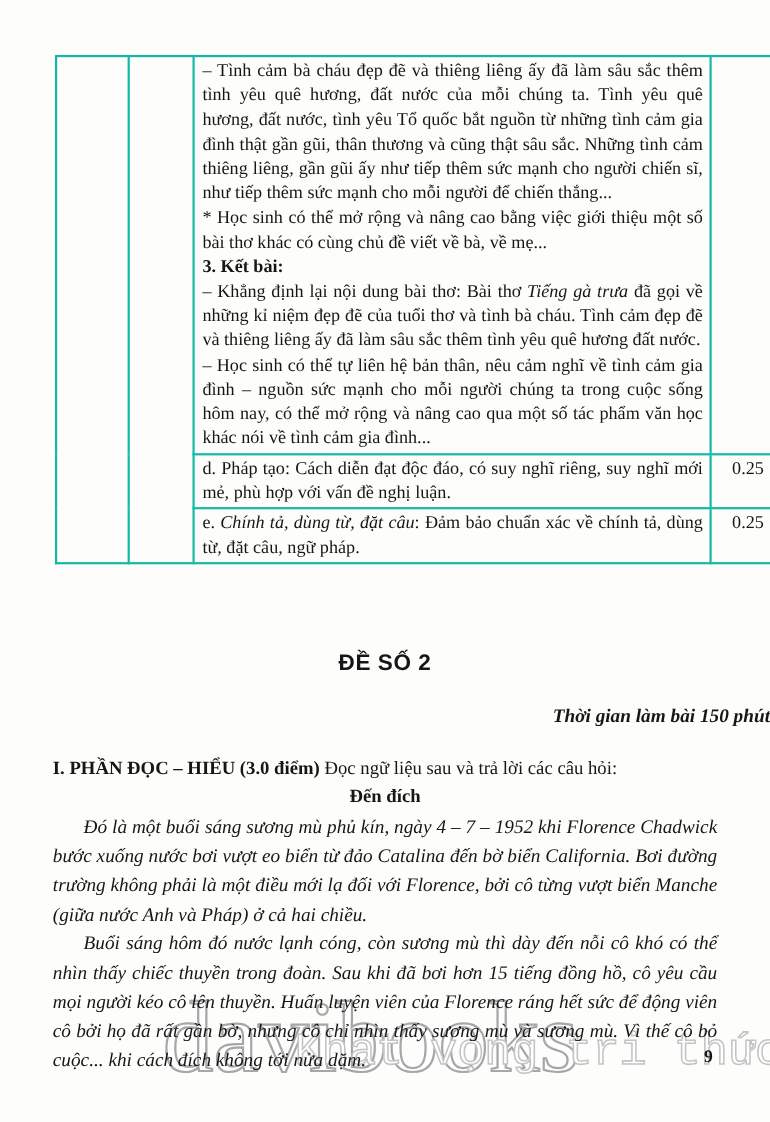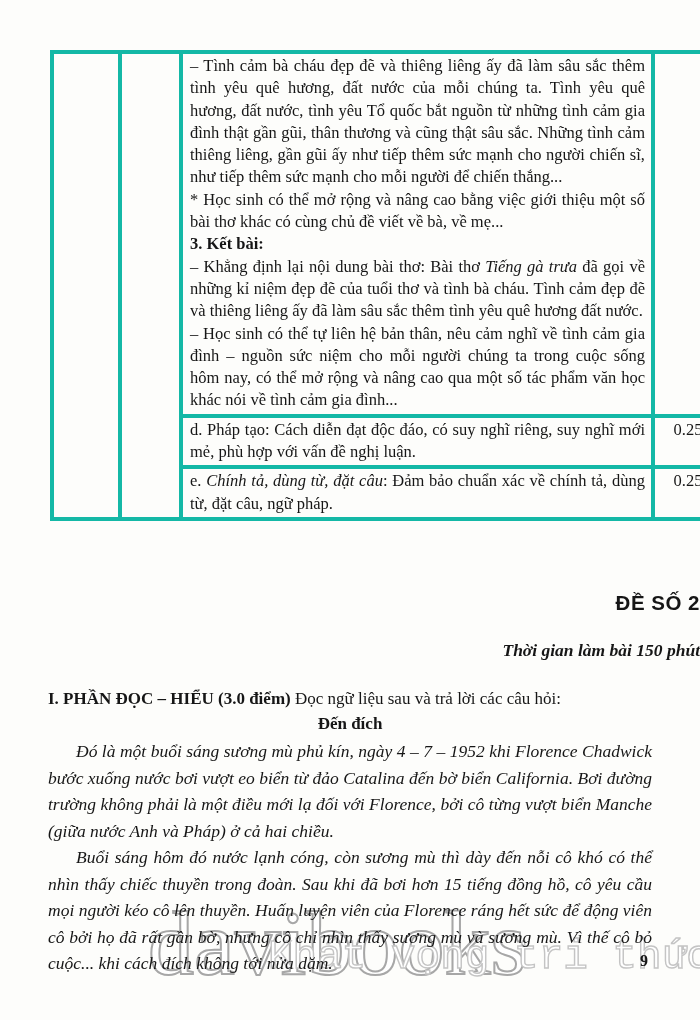--- a/index.html
+++ b/index.html
@@ -17,41 +17,41 @@
   }
   
   table.rubric{
     position:absolute;
     left:50px;top:50px;
     width:602px;
     border-collapse:collapse;
     table-layout:fixed;
   }
   table.rubric td{
-    border:4px solid #14b8a6;
+    border:2px solid #14b8a6;
     vertical-align:top;
     padding:1px 6px 2px 7px;
     font-size:16.5px;
     line-height:22.3px;
   }
   td.c-empty1{width:51px;}
   td.c-empty2{width:44px;}
   td.c-main{width:455px;text-align:justify;}
   td.c-score{width:52px;text-align:center;font-size:16px;}
   td.c-main p{margin:0;padding:0;}
   .bold{font-weight:bold;}
   .ital{font-style:italic;}
   
   .exam{
     position:absolute;
     left:0;top:565px;width:700px;
     padding:0;
   }
   .exam-title{
-    text-align:right;
+    text-align:center;
     font-family:"Liberation Sans","DejaVu Sans",sans-serif;
     font-weight:bold;
     font-size:20.5px;
     letter-spacing:.5px;
     margin:26px 0 0 0;
   }
   .exam-duration{
     text-align:right;
     font-weight:bold;
     font-style:italic;
@@ -119,21 +119,21 @@
     <table class="rubric">
       <tbody>
           <tr>
         <td class="c-empty1" rowspan="3"></td>
         <td class="c-empty2" rowspan="3"></td>
         <td class="c-main">
           <p><span>– Tình cảm bà cháu đẹp đẽ và thiêng liêng ấy đã làm sâu sắc thêm tình yêu quê hương, đất nước của mỗi chúng ta. Tình yêu quê hương, đất nước, tình yêu Tổ quốc bắt nguồn từ những tình cảm gia đình thật gần gũi, thân thương và cũng thật sâu sắc. Những tình cảm thiêng liêng, gần gũi ấy như tiếp thêm sức mạnh cho người chiến sĩ, như tiếp thêm sức mạnh cho mỗi người để chiến thắng...</span></p>
           <p><span>* Học sinh có thể mở rộng và nâng cao bằng việc giới thiệu một số bài thơ khác có cùng chủ đề viết về bà, về mẹ...</span></p>
           <p class="bold"><span>3. Kết bài:</span></p>
           <p><span>– Khẳng định lại nội dung bài thơ: Bài thơ </span><span class="ital">Tiếng gà trưa</span><span> đã gọi về những kỉ niệm đẹp đẽ của tuổi thơ và tình bà cháu. Tình cảm đẹp đẽ và thiêng liêng ấy đã làm sâu sắc thêm tình yêu quê hương đất nước.</span></p>
-          <p><span>– Học sinh có thể tự liên hệ bản thân, nêu cảm nghĩ về tình cảm gia đình – nguồn sức niệm cho mỗi người chúng ta trong cuộc sống hôm nay, có thể mở rộng và nâng cao qua một số tác phẩm văn học khác nói về tình cảm gia đình...</span></p>
+          <p><span>– Học sinh có thể tự liên hệ bản thân, nêu cảm nghĩ về tình cảm gia đình – nguồn sức mạnh cho mỗi người chúng ta trong cuộc sống hôm nay, có thể mở rộng và nâng cao qua một số tác phẩm văn học khác nói về tình cảm gia đình...</span></p>
         </td>
         <td class="c-score"></td>
       </tr>
       <tr>
         <td class="c-main">
           <p><span>d. Pháp tạo: Cách diễn đạt độc đáo, có suy nghĩ riêng, suy nghĩ mới mẻ, phù hợp với vấn đề nghị luận.</span></p>
         </td>
         <td class="c-score">0.25</td>
       </tr>
       <tr>

